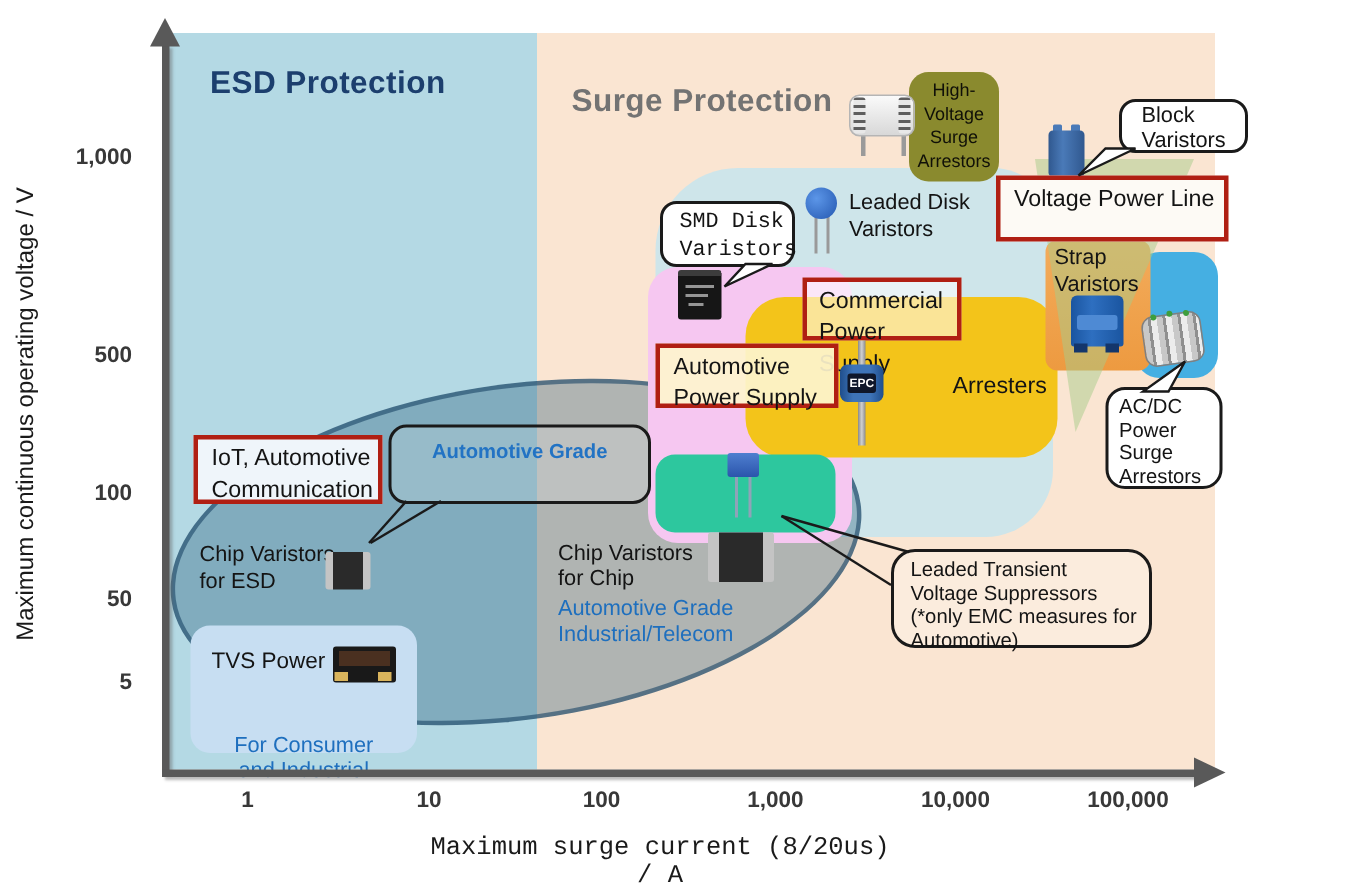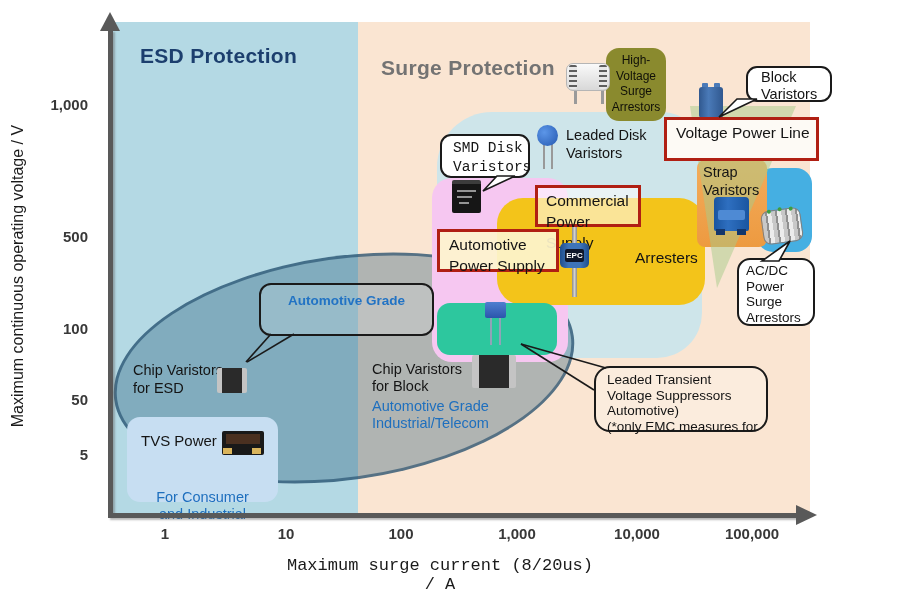--- a/index.html
+++ b/index.html
@@ -211,32 +211,36 @@
     <div>Arrestors</div>
   </div>
 
   <div class="abs ltvs-lead" style="left:490px;"></div>
   <div class="abs ltvs-lead" style="left:499px;"></div>
   <div class="abs ltvs-body"></div>
 
   <div class="abs bubble bub-leaded">
     <div>Leaded Transient</div>
     <div>Voltage Suppressors</div>
+    <div>(*only EMC measures for</div>
     <div>Automotive)</div>
-    <div>(*only EMC measures for</div>
   </div>
 
   <div class="abs chip-surge-icon"></div>
   <div class="abs lab lab-chip-surge">
     <div>Chip Varistors</div>
-    <div>for Block</div>
+    <div>for Chip</div>
     <div class="blue-line" style="margin-top:4px;">Automotive Grade</div>
     <div class="blue-line">Industrial/Telecom</div>
   </div>
 
+  <div class="abs redbox rb-iot">
+    <div>IoT, Automotive</div>
+    <div>Communication</div>
+  </div>
   <div class="abs bubble bub-grades">
     <div>Automotive Grade</div>
   </div>
 
   <div class="abs lab lab-chip-esd">
     <div>Chip Varistors</div>
     <div>for ESD</div>
   </div>
   <div class="abs chip-esd-icon"></div>
 

